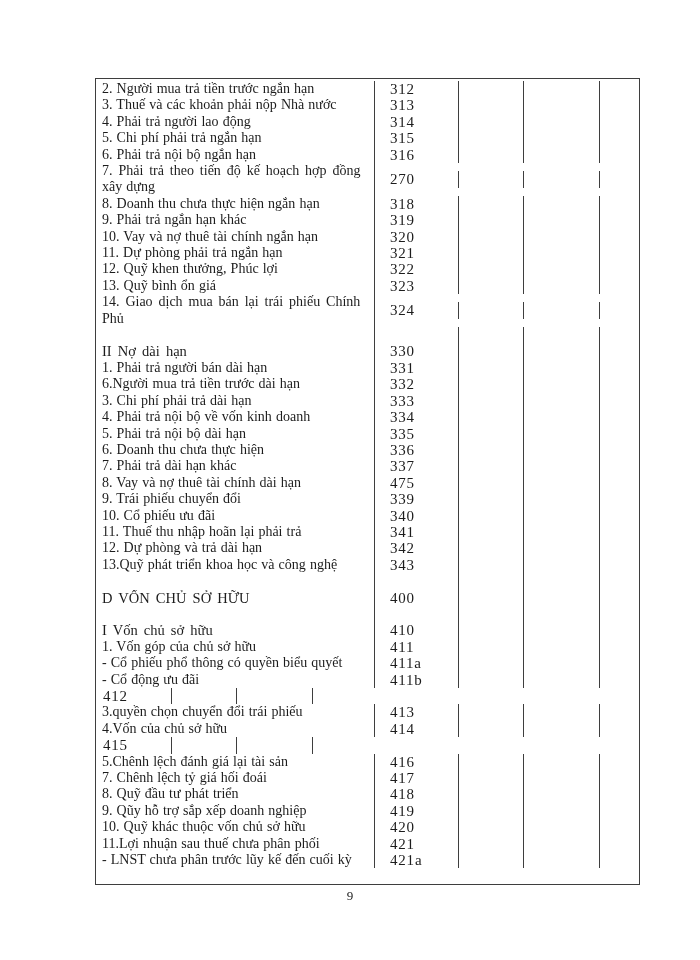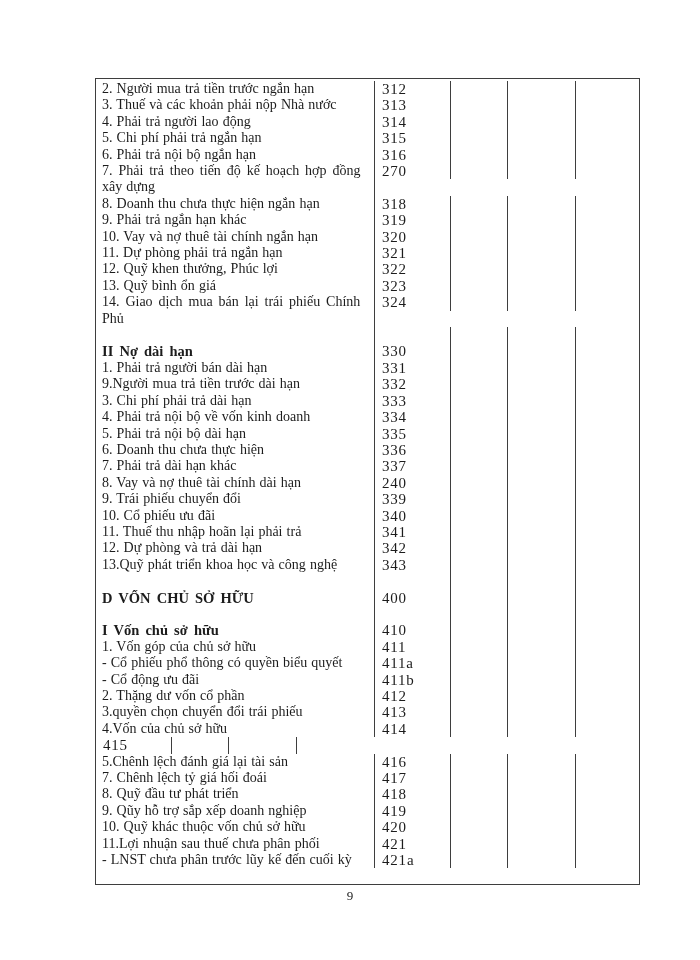--- a/index.html
+++ b/index.html
@@ -6,33 +6,33 @@
   .page{
     position:relative;width:700px;height:960px;background:#ffffff;
     font-family:"Liberation Serif","DejaVu Serif",serif;color:#1c1c1c;
     overflow:hidden;
   }
   .sheet-table{
     position:absolute;left:95px;top:78px;width:545px;height:807px;
     box-sizing:border-box;border:1px solid #3e3e3e;background:#fff;
     padding-top:2px;overflow:hidden;
   }
-  .row{display:flex;align-items:flex-start;}
+  .row{display:flex;align-items:center;gap:8px;}
   .cell{
     box-sizing:border-box;min-height:16.4px;line-height:16.4px;
     font-size:14px;color:#1c1c1c;
   }
   .label{
     width:279px;border-right:1px solid #3e3e3e;
     padding:0 6px;word-spacing:0.6px;
   }
   .line{display:block;white-space:nowrap;overflow:hidden;}
   .l2:empty{display:none;}
   .row.stretch .l1{word-spacing:2.4px;}
-  .row.bold .label{font-weight:700;font-size:14.5px;word-spacing:2.5px;}
+  .row.bold .label{font-weight:400;font-size:14.5px;word-spacing:2.5px;}
   .code{
     width:76px;border-right:1px solid #3e3e3e;
     padding-left:7px;font-size:15px;letter-spacing:0.8px;
   }
   .c3{width:57px;border-right:1px solid #3e3e3e;}
   .c4{width:68px;border-right:1px solid #3e3e3e;}
   .c5{flex:1;}
   .pageno{
     position:absolute;top:888px;left:0;width:700px;text-align:center;
     font-size:13px;color:#222;
@@ -184,21 +184,21 @@
     <div class="cell label">
           <span class="line l1">1. Phải trả người bán dài hạn</span>
         </div>
     <div class="cell code">331</div>
     <div class="cell c3"></div>
     <div class="cell c4"></div>
     <div class="cell c5"></div>
   </div>
       <div class="row">
     <div class="cell label">
-          <span class="line l1">9.Người mua trả tiền trước dài hạn</span>
+          <span class="line l1">6.Người mua trả tiền trước dài hạn</span>
         </div>
     <div class="cell code">332</div>
     <div class="cell c3"></div>
     <div class="cell c4"></div>
     <div class="cell c5"></div>
   </div>
       <div class="row">
     <div class="cell label">
           <span class="line l1">3. Chi phí phải trả dài hạn</span>
         </div>
@@ -240,21 +240,21 @@
         </div>
     <div class="cell code">337</div>
     <div class="cell c3"></div>
     <div class="cell c4"></div>
     <div class="cell c5"></div>
   </div>
       <div class="row">
     <div class="cell label">
           <span class="line l1">8. Vay và nợ thuê tài chính dài hạn</span>
         </div>
-    <div class="cell code">240</div>
+    <div class="cell code">475</div>
     <div class="cell c3"></div>
     <div class="cell c4"></div>
     <div class="cell c5"></div>
   </div>
       <div class="row">
     <div class="cell label">
           <span class="line l1">9. Trái phiếu chuyển đổi</span>
         </div>
     <div class="cell code">339</div>
     <div class="cell c3"></div>
@@ -354,23 +354,20 @@
       <div class="row">
     <div class="cell label">
           <span class="line l1">- Cổ động ưu đãi</span>
         </div>
     <div class="cell code">411b</div>
     <div class="cell c3"></div>
     <div class="cell c4"></div>
     <div class="cell c5"></div>
   </div>
       <div class="row">
-    <div class="cell label">
-          <span class="line l1">2. Thặng dư vốn cổ phần</span>
-        </div>
     <div class="cell code">412</div>
     <div class="cell c3"></div>
     <div class="cell c4"></div>
     <div class="cell c5"></div>
   </div>
       <div class="row">
     <div class="cell label">
           <span class="line l1">3.quyền chọn chuyển đổi trái phiếu</span>
         </div>
     <div class="cell code">413</div>

